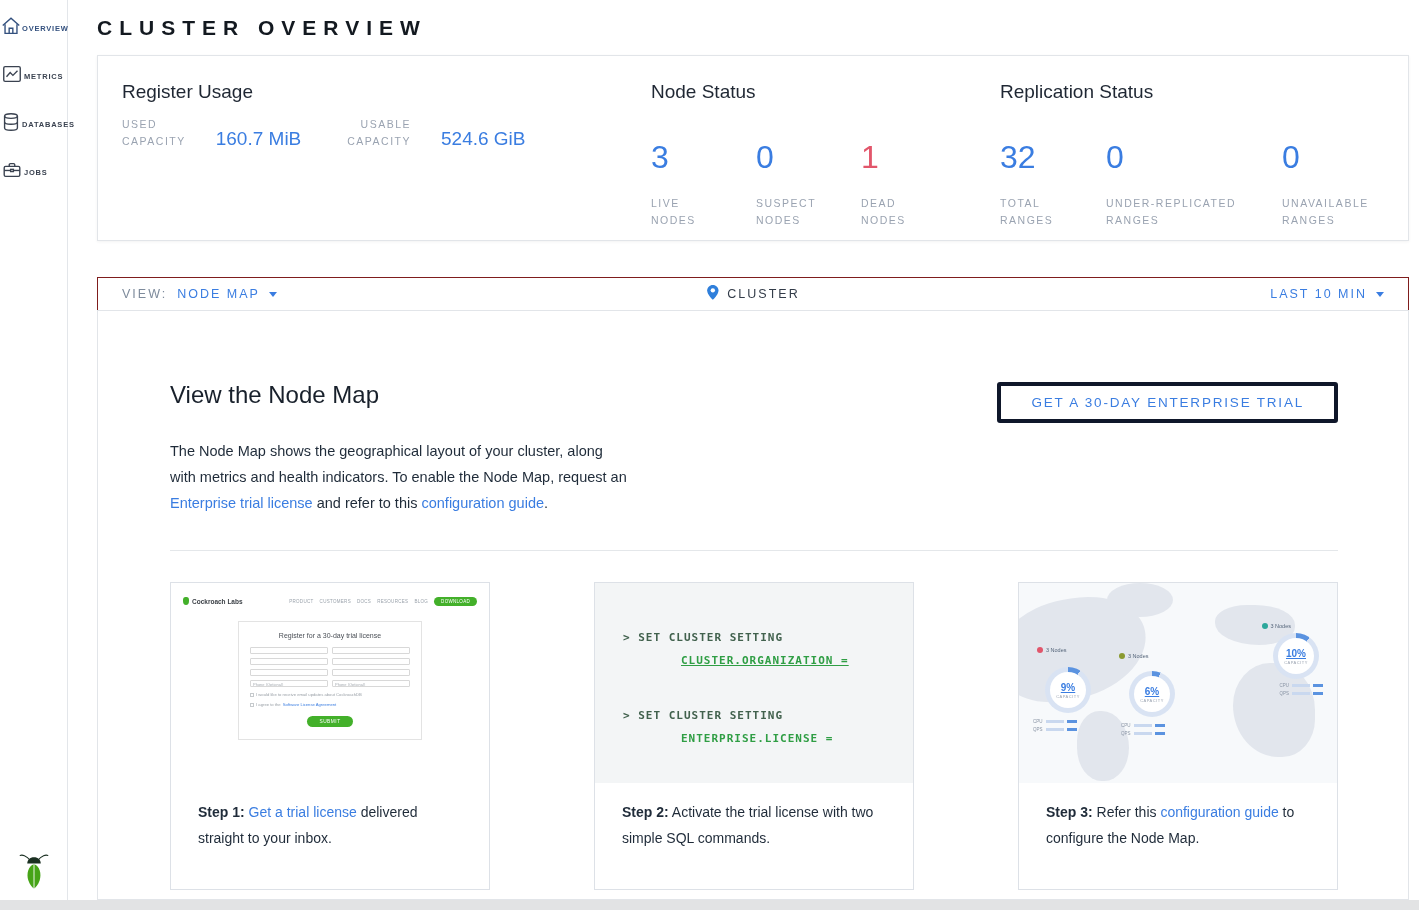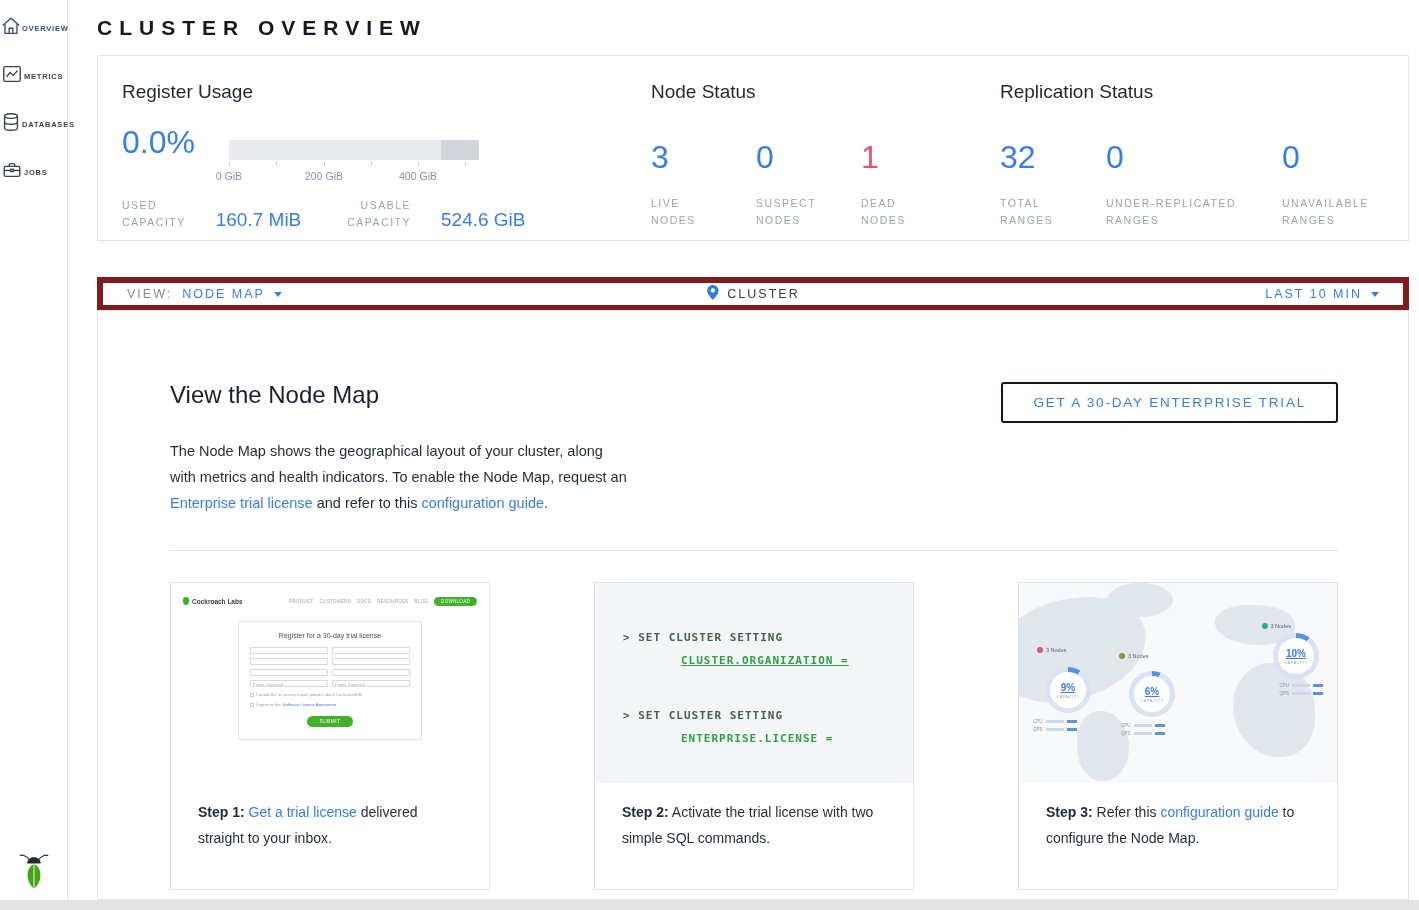--- a/index.html
+++ b/index.html
@@ -47,37 +47,37 @@
   .stats-row { display:flex; margin-top:34px; }
   .stat-block { display:flex; flex-direction:column; }
   .stat-num { font-size:32px; line-height:40px; color:#3a7de1; }
   .stat-num.red { color:#e2566b; }
   .stat-block .stat-label { margin-top:18px; }
   .sec-nodes .stat-block { flex:0 0 105px; }
   .sec-repl .stat-block:nth-child(1) { flex:0 0 106px; }
   .sec-repl .stat-block:nth-child(2) { flex:0 0 176px; }
 
   
-  .toolbar { position:relative; margin-top:36px; height:34px; background:#fff; border:6px solid #7f1d1d; display:flex; align-items:center; padding:0 24px; }
+  .toolbar { position:relative; margin-top:36px; height:34px; background:#fff; border:1px solid #7f1d1d; display:flex; align-items:center; padding:0 24px; }
   .view-group { display:flex; align-items:center; cursor:pointer; }
   .view-label { font-size:12.5px; letter-spacing:2px; color:#7e8b9c; }
   .view-value { font-size:12.5px; letter-spacing:2px; color:#3a7de1; margin-left:10px; font-weight:500; }
   .caret { width:0; height:0; border-left:4px solid transparent; border-right:4px solid transparent; border-top:5px solid currentColor; display:inline-block; margin-left:9px; }
   .caret-blue { color:#3a7de1; }
   .toolbar-center { position:absolute; left:50%; transform:translateX(-50%); display:flex; align-items:center; cursor:pointer; }
   .toolbar-center .loc-text { margin-left:8px; font-size:12.5px; letter-spacing:2px; color:#333c49; font-weight:500; }
   .time-group { margin-left:auto; display:flex; align-items:center; cursor:pointer; }
   .time-value { font-size:12.5px; letter-spacing:2px; color:#3a7de1; font-weight:500; }
 
   
   .panel { position:relative; margin-top:-1px; background:#fff; border:1px solid #e2e5e9; height:590px; padding:69px 70px 0 72px; }
   .panel-title { font-size:24px; font-weight:400; color:#18202b; line-height:30px; }
   .panel-desc { margin-top:28px; width:462px; font-size:14.5px; line-height:26px; color:#1f2b39; }
   .panel-desc a, .caption a, .check-link { color:#3a7de1; text-decoration:none; cursor:pointer; }
-  .cta-btn { position:absolute; top:71px; right:70px; height:41px; padding:0 30px; background:#fff; border:2px solid #0f172a; border-radius:3px; color:#3a7de1; font-size:13.5px; letter-spacing:1.8px; font-family:"Liberation Sans", sans-serif; cursor:pointer; }
+  .cta-btn { position:absolute; top:71px; right:70px; height:41px; padding:0 30px; background:#fff; border:4px solid #0f172a; border-radius:3px; color:#3a7de1; font-size:13.5px; letter-spacing:1.8px; font-family:"Liberation Sans", sans-serif; cursor:pointer; }
   .panel-divider { border:none; border-top:1px solid #e4e7ea; margin-top:34px; }
 
   .cards-row { display:flex; justify-content:space-between; margin-top:31px; }
   .step-card { width:320px; height:308px; background:#fff; border:1px solid #dde1e7; }
   .card-media { height:200px; position:relative; overflow:hidden; }
   .caption { padding:16px 27px 0; font-size:14px; line-height:26px; color:#1f2b39; }
   .caption strong { font-weight:700; }
 
   
   .mock-media { background:#fff; padding-top:8px; }
@@ -181,39 +181,20 @@
   </aside>
 
   <main class="main">
 
     <h1 class="page-title">CLUSTER OVERVIEW</h1>
 
     <section class="summary-card">
 
       <div class="sec-cap">
         <div class="sec-title">Register Usage</div>
-        <div class="cap-row">
-          <div class="cap-pct">0.0%</div>
-          <div class="cap-chart">
-            <div class="bar-track">
-              <div class="bar-seg-dark"></div>
-            </div>
-            <div class="bar-ticks">
-              <div class="tick major" style="left:0"></div>
-              <div class="tick minor" style="left:47px"></div>
-              <div class="tick major" style="left:95px"></div>
-              <div class="tick minor" style="left:142px"></div>
-              <div class="tick major" style="left:189px"></div>
-              <div class="tick minor" style="left:236px"></div>
-              <span class="tick-label" style="left:0">0 GiB</span>
-              <span class="tick-label" style="left:95px">200 GiB</span>
-              <span class="tick-label" style="left:189px">400 GiB</span>
-            </div>
-          </div>
-        </div>
         <div class="cap-usage-row">
           <div class="cap-pair">
             <div class="stat-label">
               <span>USED</span>
               <span>CAPACITY</span>
             </div>
             <div class="pair-value">160.7 MiB</div>
           </div>
           <div class="cap-pair">
             <div class="stat-label">

